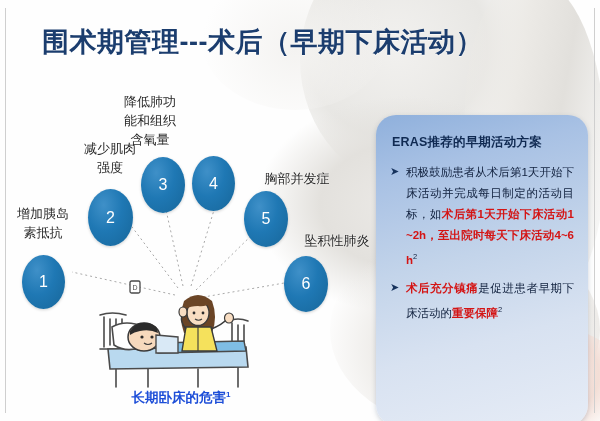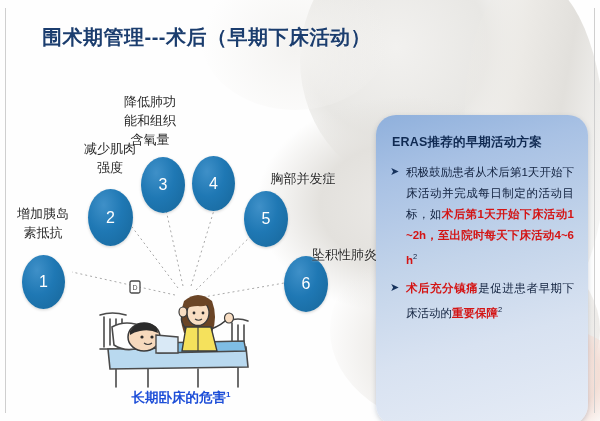--- a/index.html
+++ b/index.html
@@ -27,21 +27,21 @@
        background:radial-gradient(ellipse at 40% 40%, #f7e9e4 0%, #f3ded6 45%, rgba(255,255,255,0) 75%);}
   .bg6{left:200px;top:-40px;width:190px;height:150px;
        background:radial-gradient(ellipse at 50% 60%, #f4f3f1 0%, rgba(255,255,255,0) 70%);}
 
   .frame-line{position:absolute;background:#cfcfcf;}
   .fl-left{left:5px;top:8px;width:1px;height:405px;}
   .fl-right{left:594px;top:8px;width:1px;height:405px;}
 
   #title{
     position:absolute;left:42px;top:24px;
-    font-size:20px;font-weight:bold;color:#1b3d6e;
+    font-size:27px;font-weight:bold;color:#1b3d6e;
     letter-spacing:.5px;white-space:nowrap;
     text-shadow:0 1px 0 rgba(255,255,255,.6);
   }
 
   
   #diagram{position:absolute;left:0;top:60px;width:375px;height:361px;}
   svg.connectors{position:absolute;left:0;top:0;width:375px;height:361px;pointer-events:none;}
 
   .oval{
     position:absolute;border-radius:50%;
@@ -136,26 +136,26 @@
 能和组织
 含氧量</div>
 
     <div class="oval" style="left:192px;top:96px;width:43px;height:55px;">
       <span>4</span>
     </div>
 
     <div class="oval" style="left:244px;top:131px;width:44px;height:56px;">
       <span>5</span>
     </div>
-    <div class="olabel" style="left:263px;top:110px;width:80px;">胸部并发症</div>
+    <div class="olabel" style="left:257px;top:110px;width:80px;">胸部并发症</div>
 
     <div class="oval" style="left:284px;top:196px;width:44px;height:56px;">
       <span>6</span>
     </div>
-    <div class="olabel" style="left:297px;top:186px;width:80px;text-align:right;">坠积性肺炎</div>
+    <div class="olabel" style="left:297px;top:172px;width:80px;">坠积性肺炎</div>
 
     <svg class="illus" viewBox="0 0 190 120">
 
       <g stroke="#4a4a4a" stroke-width="1.6" fill="none" stroke-linecap="round">
         <path d="M18 42 L18 72 M24 44 L24 70 M30 44 L30 70 M36 44 L36 70"></path>
         <path d="M14 40 Q26 36 40 40"></path>
         <path d="M14 74 L44 74"></path>
         <path d="M146 48 L146 76 M152 50 L152 74 M158 50 L158 74"></path>
         <path d="M142 46 Q152 42 162 46"></path>
         <path d="M30 92 L30 112 M62 94 L62 112 M112 94 L112 112 M152 92 L152 112"></path>

